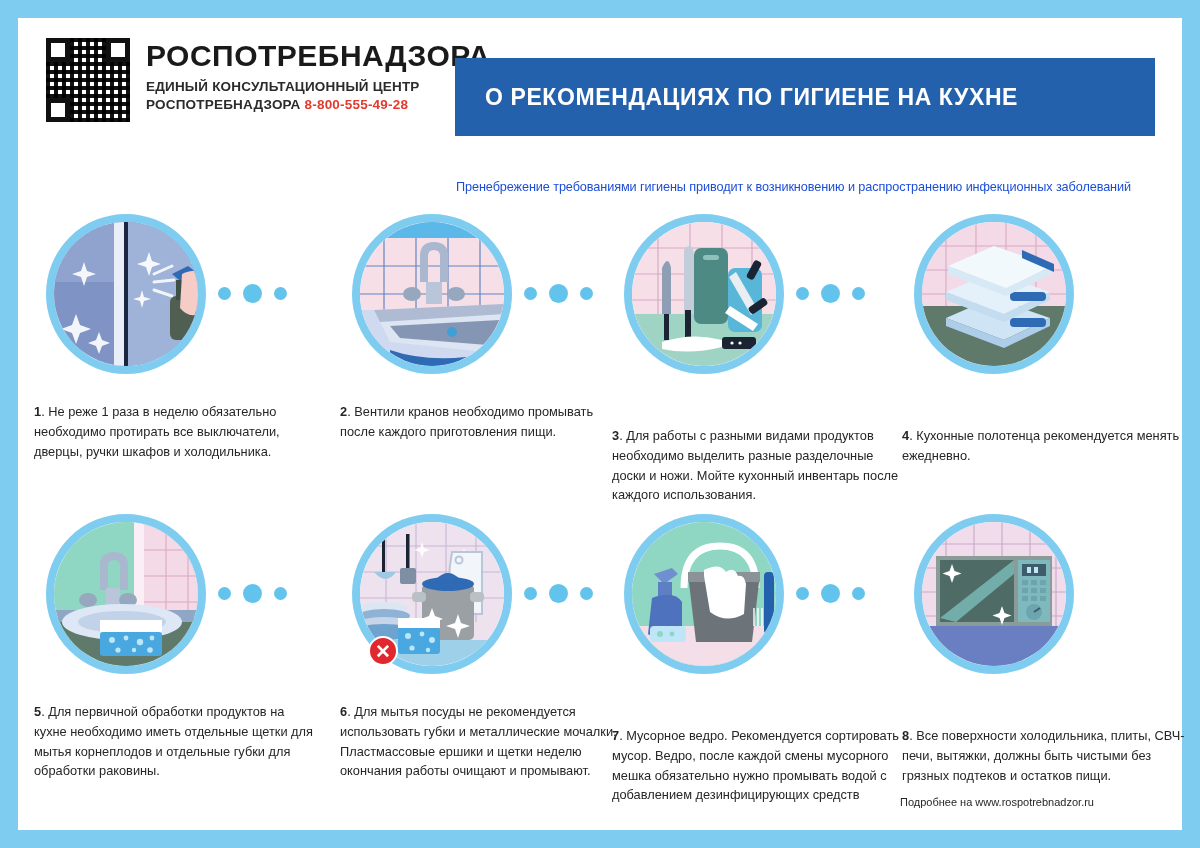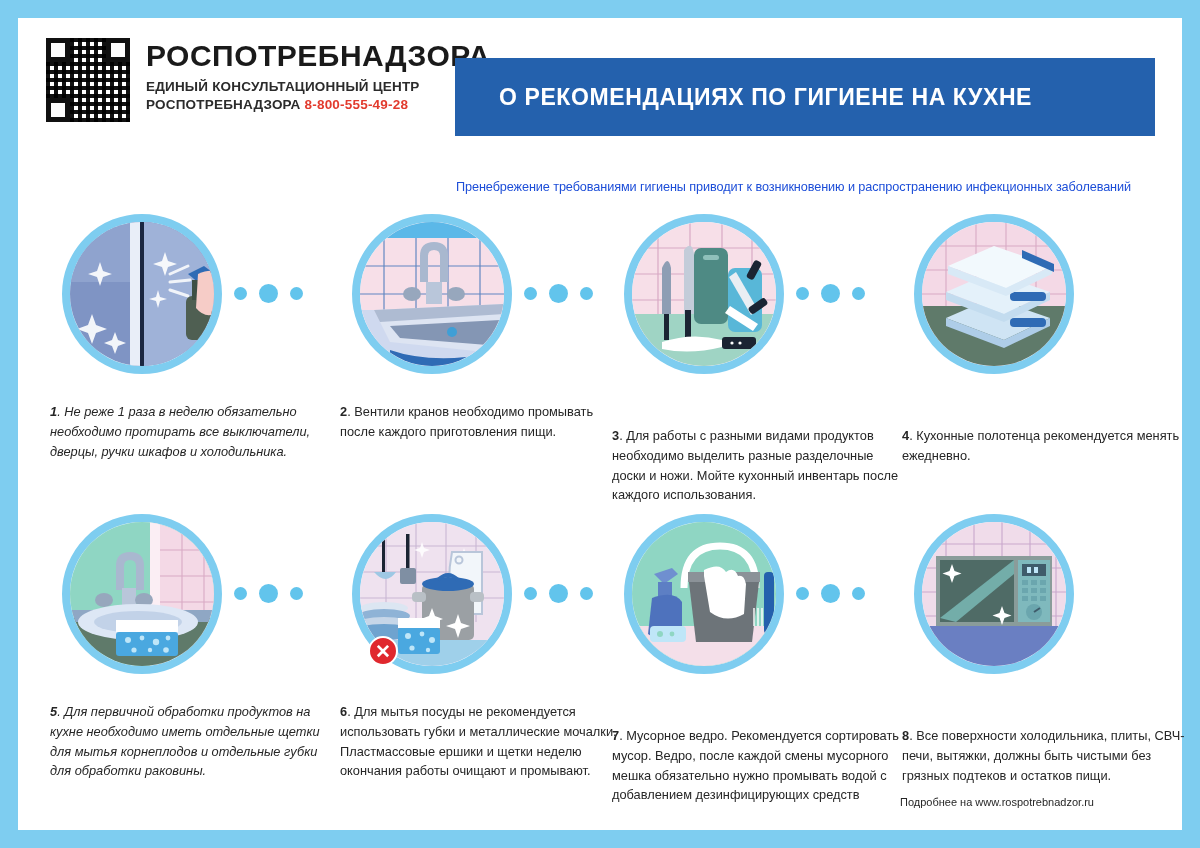--- a/index.html
+++ b/index.html
@@ -55,21 +55,21 @@
   .brand-phone{color:#e23b2e;font-weight:bold;}
 
   .title-banner{
     position:absolute;left:437px;top:40px;
     width:700px;height:78px;
     background:#2461ad;
     display:flex;align-items:center;
   }
   .title-banner .txt{
     color:#ffffff;font-size:23px;font-weight:bold;
-    letter-spacing:.6px;padding-left:44px;
+    letter-spacing:.6px;padding-left:30px;
   }
 
   
   .subtitle-row{
     position:absolute;left:0;top:152px;width:100%;height:40px;
   }
   .sub-left{
     position:absolute;left:38px;top:6px;
     color:#1b5aa6;font-size:18.5px;font-weight:bold;letter-spacing:.3px;
   }
@@ -77,21 +77,21 @@
     position:absolute;left:438px;top:10px;
     color:#1d4ed8;font-size:12.7px;letter-spacing:-.1px;
   }
 
   
   .grid{position:absolute;left:0;top:196px;width:100%;}
   .row{position:relative;height:290px;}
   .cell{
     position:absolute;top:0;width:290px;height:290px;
   }
-  .cell.c0{left:30px;font-style:italic;}
+  .cell.c0{left:14px;}
   .cell.c1{left:320px;}
   .cell.c2{left:592px;}
   .cell.c3{left:882px;}
 
   .circle-wrap{
     position:relative;width:160px;height:160px;margin:0 auto 0 14px;
   }
   .circle{
     position:absolute;left:0;top:0;width:160px;height:160px;
     border-radius:50%;

